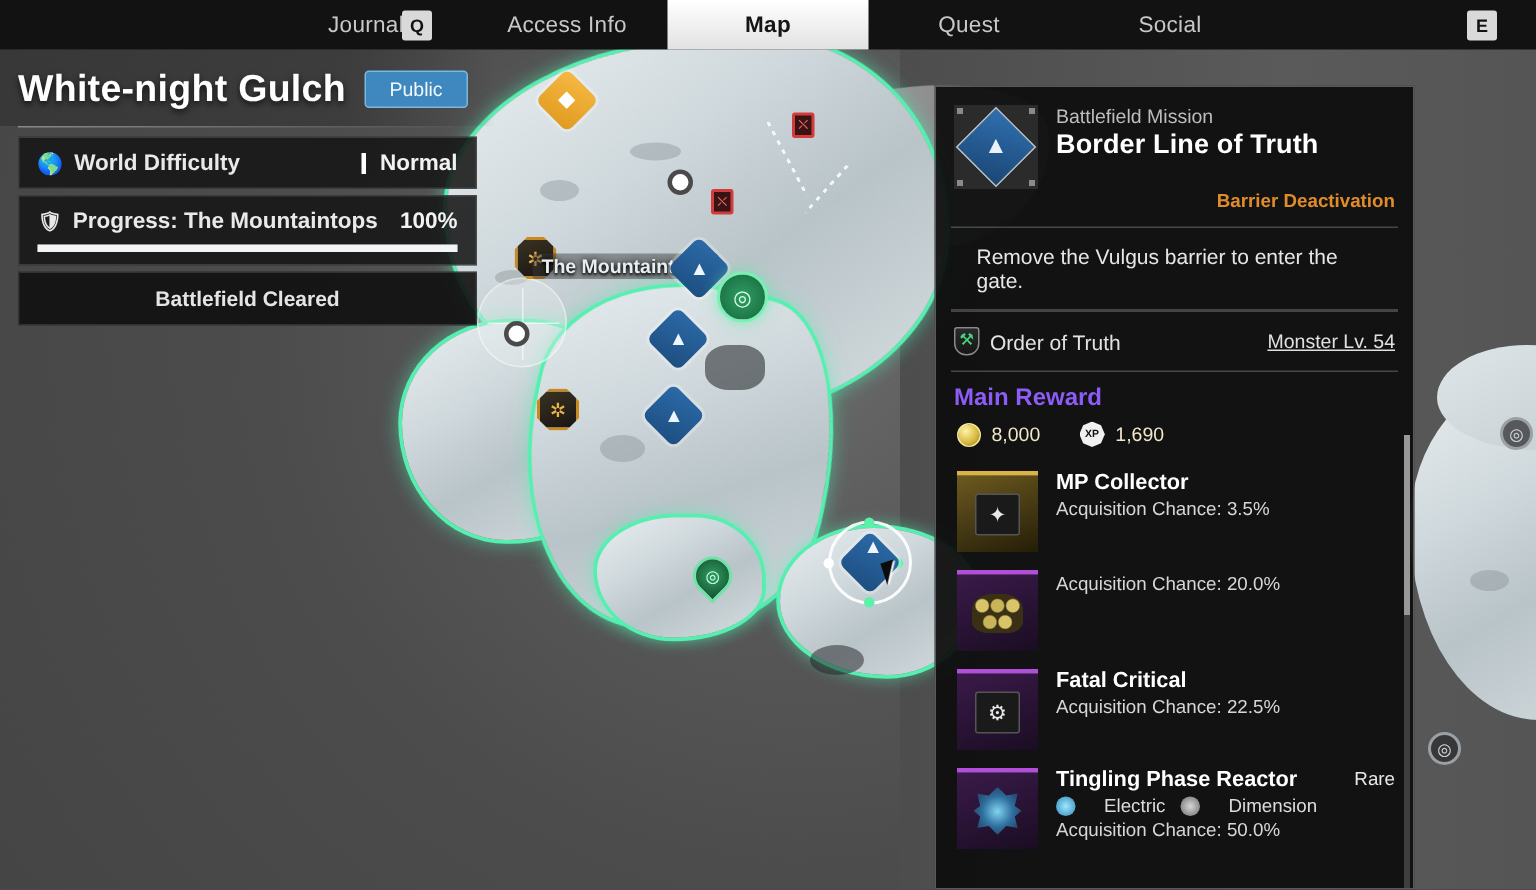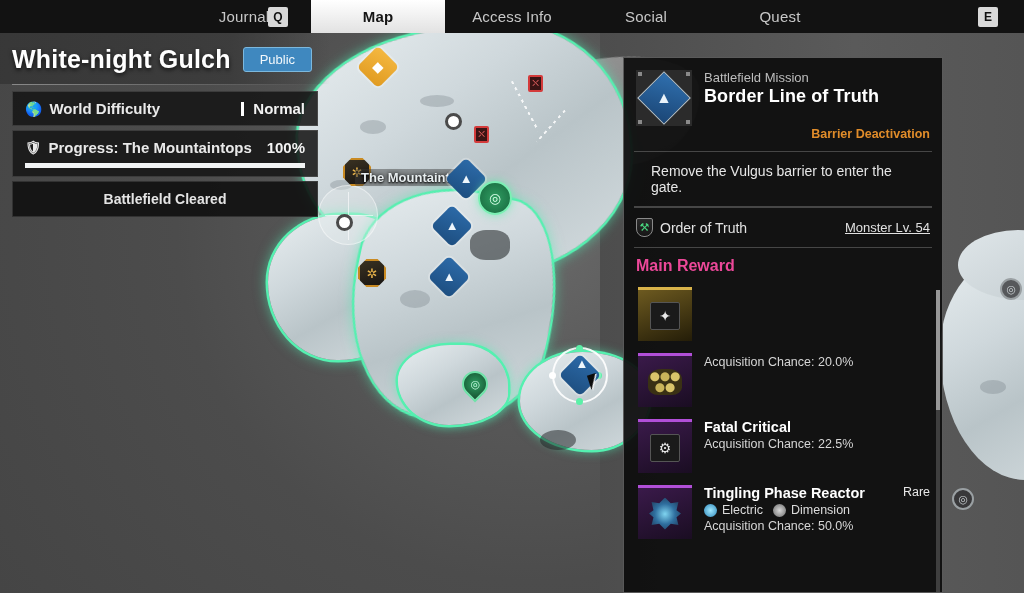--- a/index.html
+++ b/index.html
@@ -277,21 +277,21 @@
   .mp-green { color:#5ad14e; font-size:14px; font-weight:700; text-align:right; line-height:1.25;}
   .mp-grey { color:#e0e0e0; font-size:13px;text-decoration:underline; }
   .shield-tiny {
     width: 17px; height: 19px; flex:none;
     background: linear-gradient(180deg,#2b2b2b,#161616);
     border:1px solid #8a8a8a;
     border-radius: 2px 2px 8px 8px;
     display:flex; align-items:center; justify-content:center;
     color:#49d67f; font-size:11px; line-height:1;
   }
-  .mp-reward-title { padding: 9px 12px 6px 12px; color:#ec4899; font-size:16px; font-weight:700; }
+  .mp-reward-title { padding: 9px 12px 6px 12px; color:#8b5cf6; font-size:16px; font-weight:700; }
   .currency-row { display:flex; align-items:center; gap:26px; padding: 0 12px 10px 14px; }
   .cur { display:flex; align-items:center; gap:7px; color:#efe7c8; font-size:13px; }
   .coin {
     width:16px;height:16px;border-radius:50%;
     background: radial-gradient(circle at 35% 32%, #fdf3a8, #d7b73c 60%, #8f7418);
     border:1px solid #f3e79a;
   }
   .xp-badge {
     width:17px;height:17px; background:#f0f0f0; color:#111;
     clip-path: polygon(50% 0,85% 15%,100% 50%,85% 85%,50% 100%,15% 85%,0 50%,15% 15%);
@@ -325,21 +325,21 @@
   }
   .reactor-core {
     width:32px;height:32px;
     background: radial-gradient(circle,#7fd4f0 0%, #2f6e9e 45%, #1b2a44 100%);
     clip-path: polygon(50% 0,68% 18%,92% 14%,86% 40%,100% 50%,86% 62%,92% 86%,68% 82%,50% 100%,32% 82%,8% 86%,14% 62%,0 50%,14% 40%,8% 14%,32% 18%);
   }
   .item-txt { flex:1; min-width:0; }
   .item-name { color:#fff; font-size:14.5px; font-weight:700; }
   .item-chance { color:#d6d6d6; font-size:12.5px; margin-top:2px; }
   .item-tags { display:flex; align-items:center; gap:10px; margin-top:2px; }
-  .tag { display:flex; align-items:center; gap:5px; color:#dcdcdc; font-size:12.5px; }
+  .tag { display:flex; align-items:center; gap:19px; color:#dcdcdc; font-size:12.5px; }
   .tag-ico { width:13px;height:13px;border-radius:50%; display:inline-block; }
   .tag-electric { background: radial-gradient(circle,#9fe8ff,#2e86b8); }
   .tag-dimension { background: radial-gradient(circle,#d8d8d8,#6a6a6a); }
   .item-rarity { color:#e8e8e8; font-size:12.5px; flex:none; padding-left:6px; }
   .scroll-track {
     position:absolute; right:2px; top:232px; width:4px; height:302px;
     background: rgba(200,200,200,.25);
   }
   .scroll-thumb { position:absolute; left:0; top:0; width:4px; height:120px; background: rgba(225,225,225,.55); }
 </style>
@@ -417,24 +417,24 @@
       <div class="m-diamond m-blue" style="position:absolute;left:0;top:0;">
         <span style="color:#eef6fc;font-size:13px;">▲</span>
       </div>
       <div class="cursor-arrow" style="left:24px;top:14px;"></div>
     </div>
   </div>
 
   <div class="tabbar">
     <div class="key-badge key-left">Q</div>
     <div class="tab">Journal</div>
+    <div class="tab">Access Info</div>
     <div class="tab active">Map</div>
-    <div class="tab">Access Info</div>
+    <div class="tab">Quest</div>
     <div class="tab">Social</div>
-    <div class="tab">Quest</div>
     <div class="key-badge key-right">E</div>
   </div>
 
   <div class="left-panel">
     <div class="title-row">
       <div class="zone-title">White-night Gulch</div>
       <div class="pill-public">Public</div>
     </div>
     <div class="divider-line"></div>
 
@@ -496,24 +496,38 @@
       <div class="mp-row-lbl">
         <span class="shield-tiny">⚒</span>
         <span>Order of Truth</span>
       </div>
       <div class="mp-grey">Monster Lv. 54</div>
     </div>
     <div class="mp-sep"></div>
 
     <div class="mp-reward-title">Main Reward</div>
 
+    <div class="currency-row">
+      <div class="cur">
+        <span class="coin"></span>
+        <span class="amt">8,000</span>
+      </div>
+      <div class="cur">
+        <span class="xp-badge">XP</span>
+        <span class="amt">1,690</span>
+      </div>
+    </div>
 
     <div class="item-row">
       <div class="item-thumb gold">
         <div class="glyph-box">✦</div>
+      </div>
+      <div class="item-txt">
+        <div class="item-name">MP Collector</div>
+        <div class="item-chance">Acquisition Chance: 3.5%</div>
       </div>
     </div>
 
     <div class="item-row">
       <div class="item-thumb">
         <div class="honeycomb"></div>
       </div>
       <div class="item-txt">
         <div class="item-chance">Acquisition Chance: 20.0%</div>
       </div>

